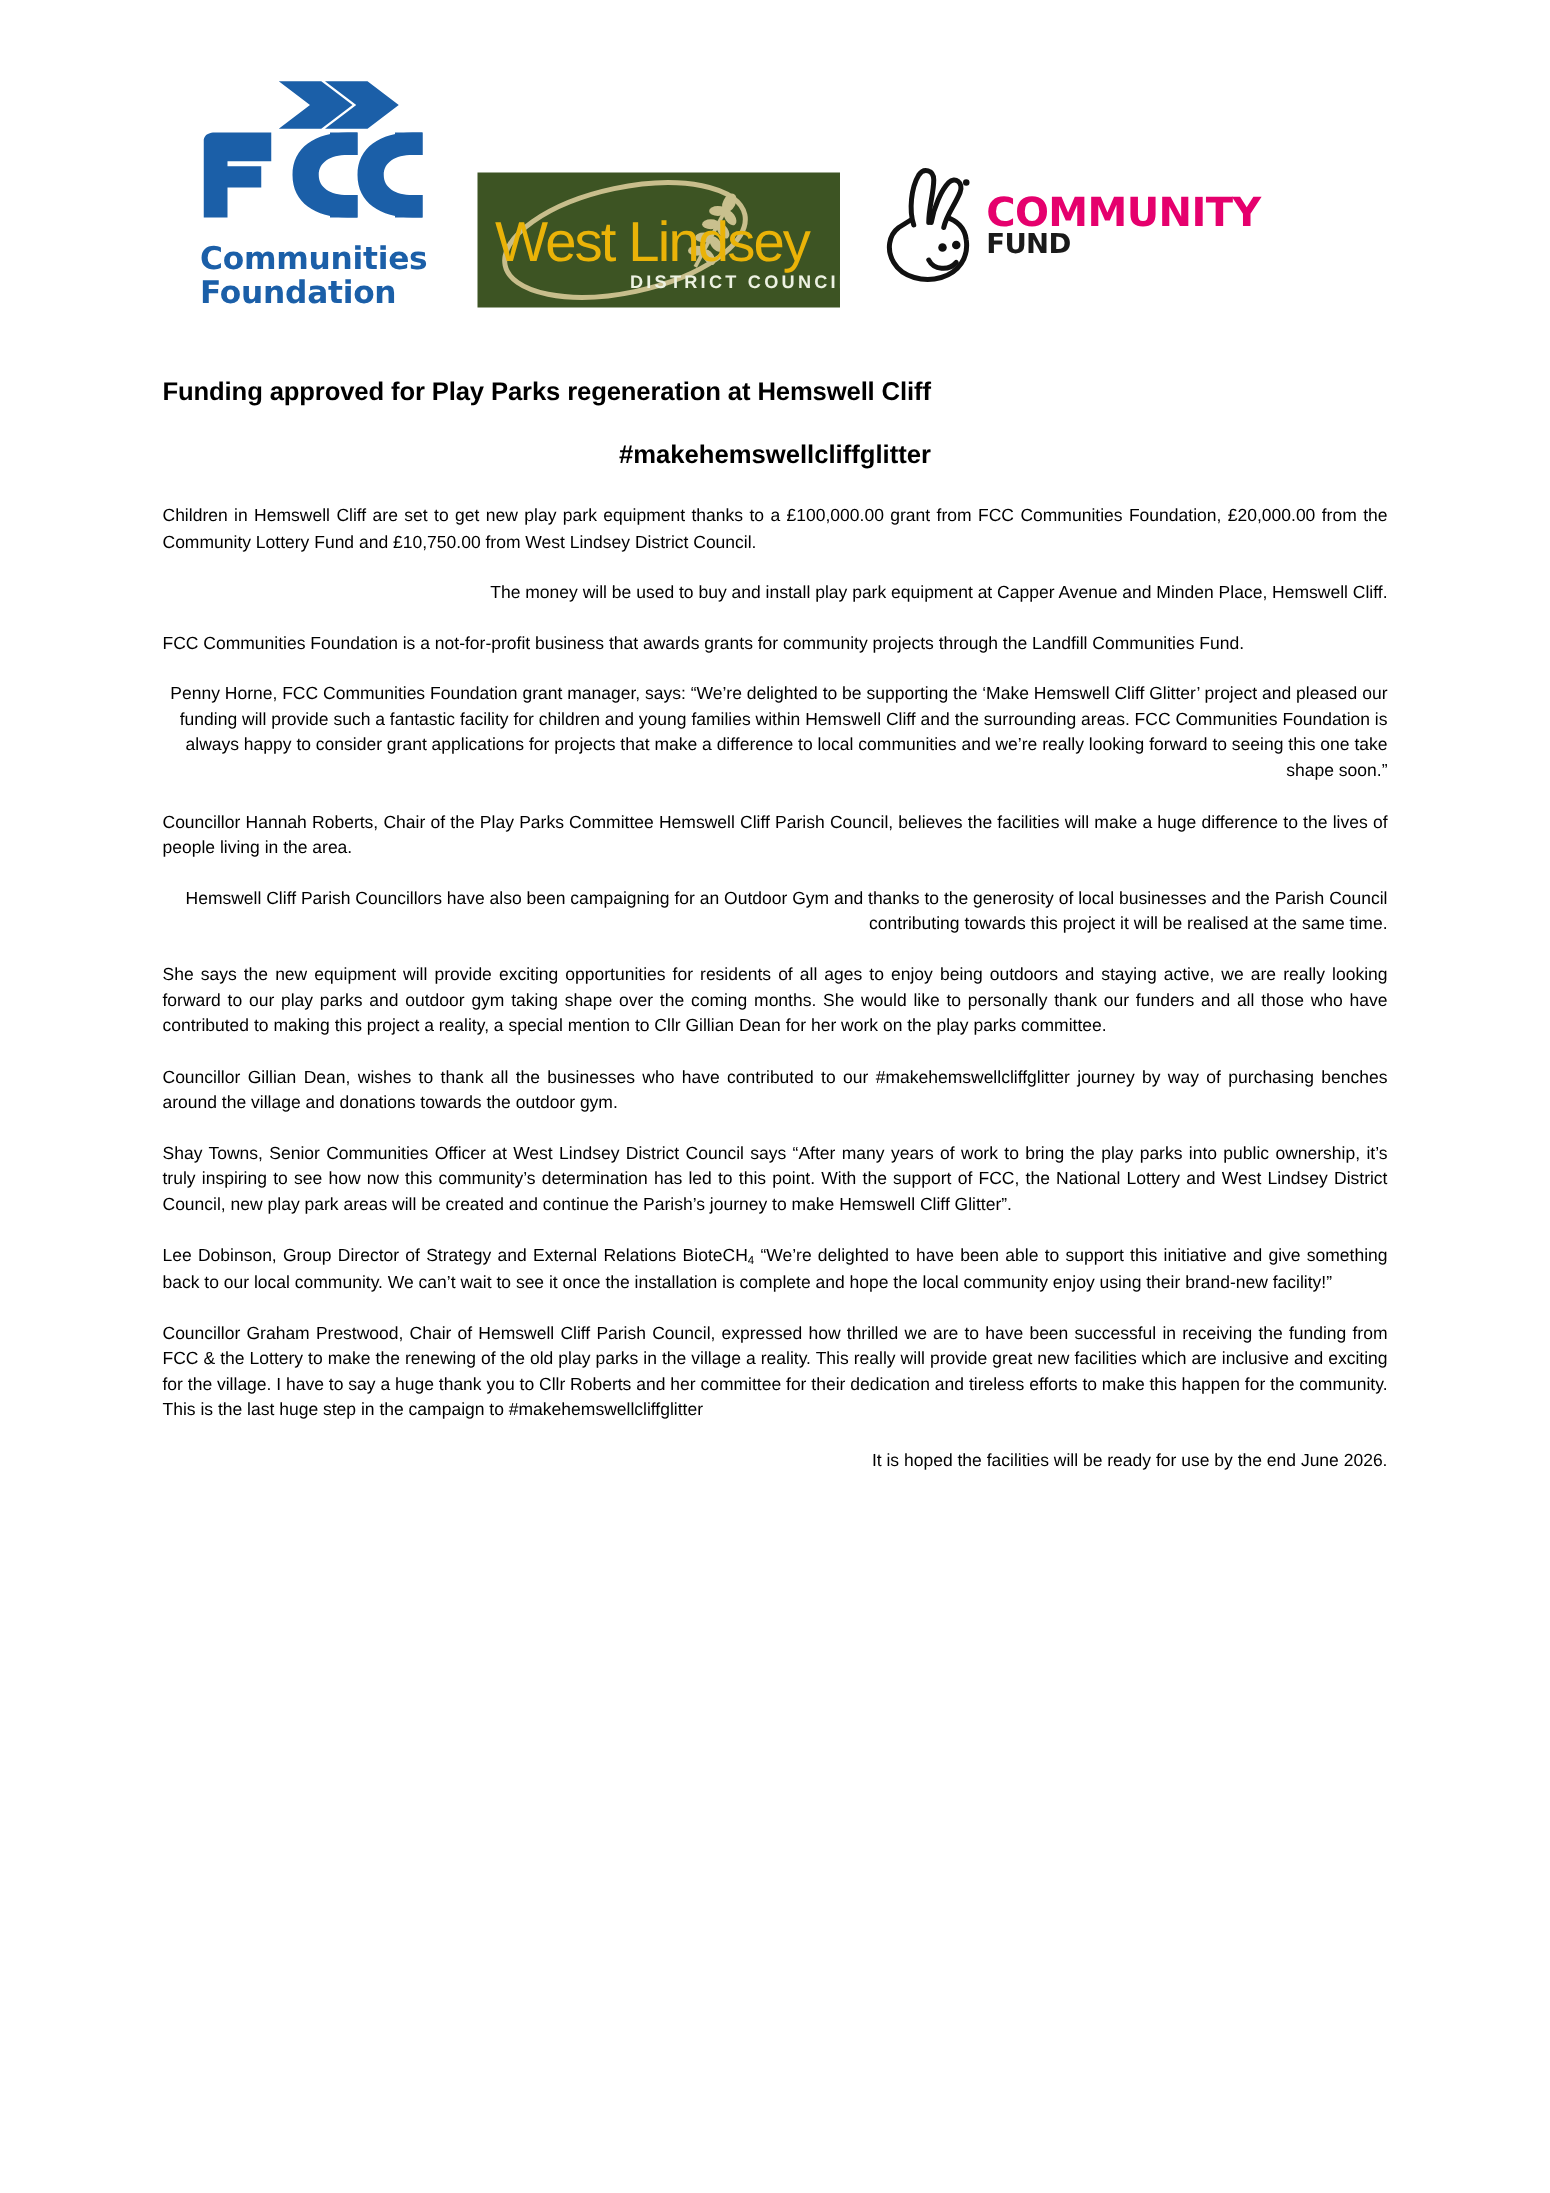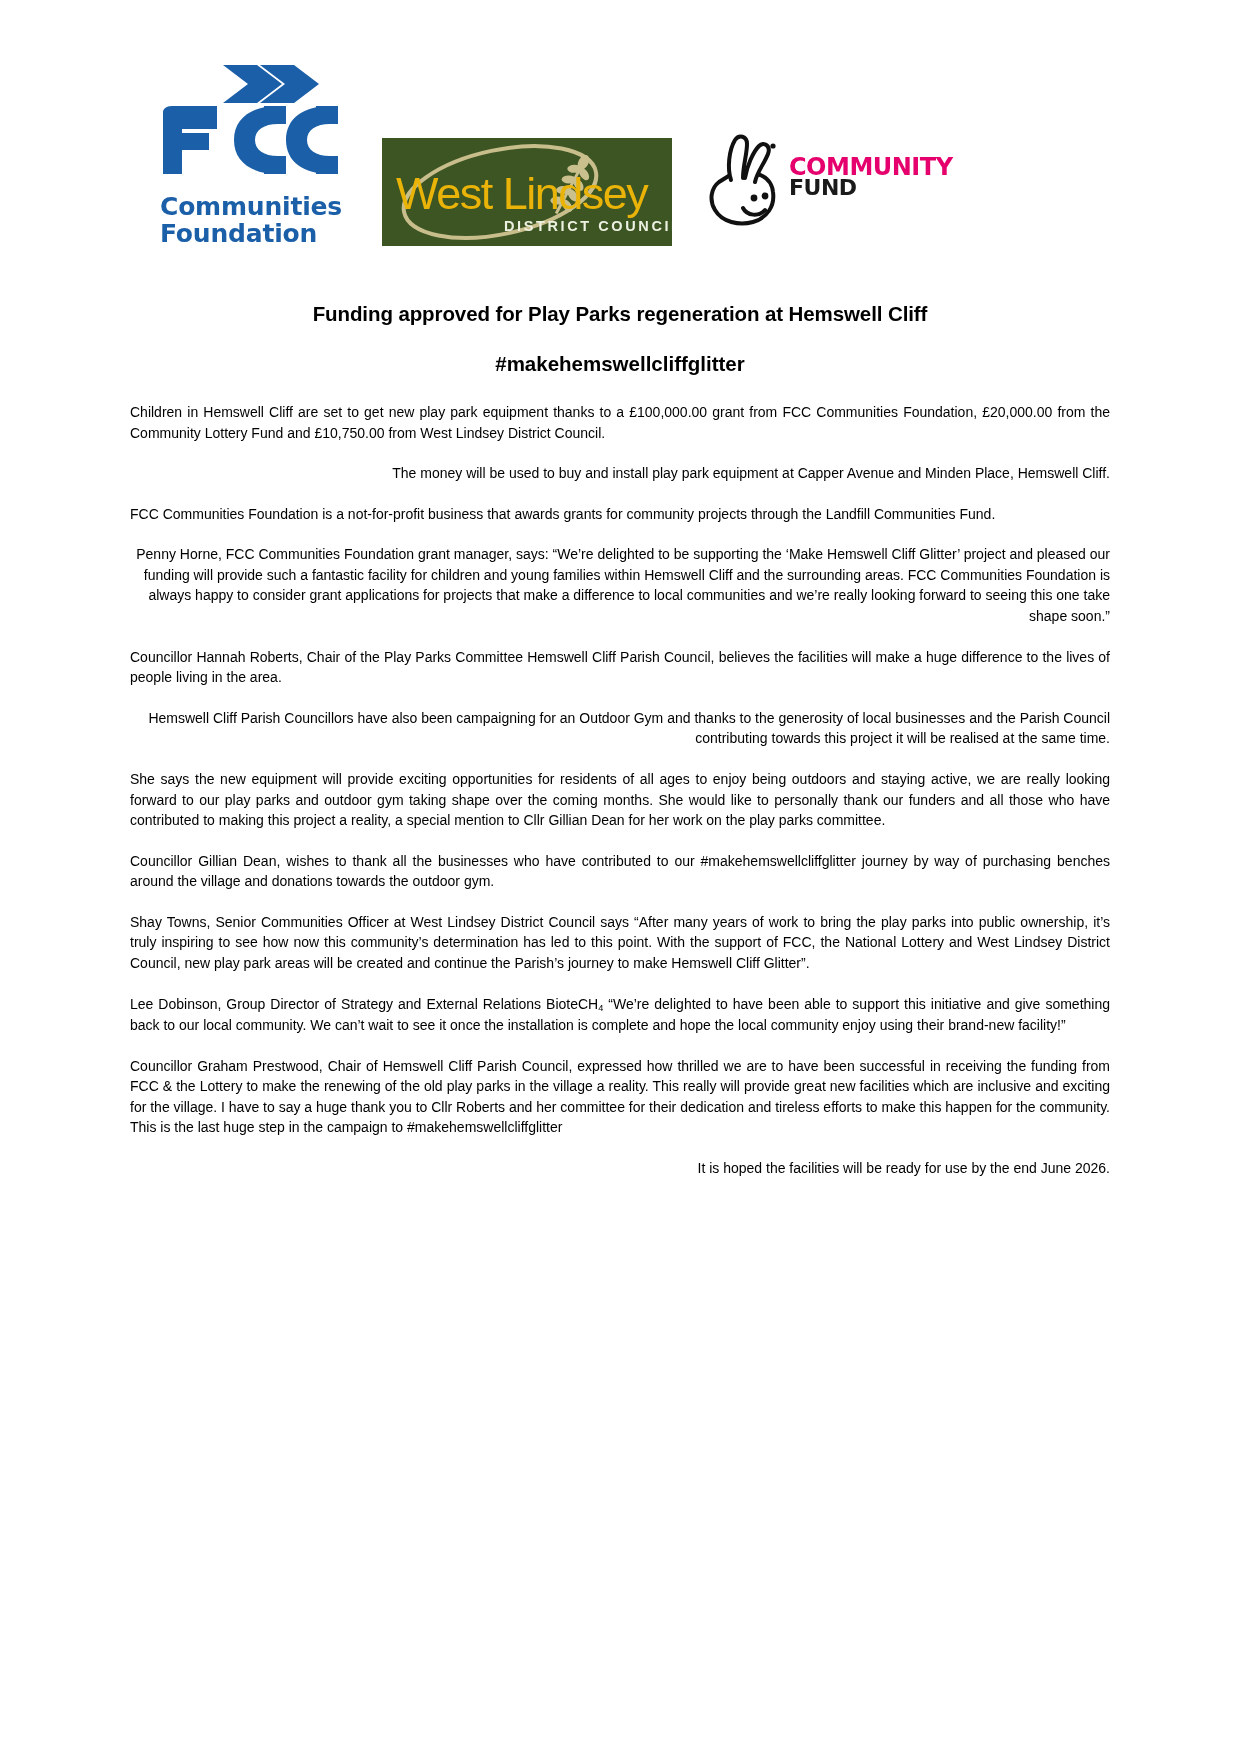--- a/index.html
+++ b/index.html
@@ -93,21 +93,21 @@
   }
   .cf-words {
     position: absolute;
     left: 84px;
     top: 26px;
     line-height: 0.93;
   }
   .cf-community {
     font-family: "DejaVu Sans", sans-serif;
     font-weight: bold;
-    font-size: 24px;
+    font-size: 32px;
     letter-spacing: -0.5px;
     color: #E5006D;
     display: block;
   }
   .cf-fund {
     font-family: "DejaVu Sans", sans-serif;
     font-weight: bold;
     font-size: 22px;
     letter-spacing: -0.5px;
     color: #1A1A1A;
@@ -117,21 +117,20 @@
   
   .doc {
     margin: 0 auto;
     width: 980px;
     padding-top: 52px;
   }
   h1.headline {
     font-family: "Liberation Sans", sans-serif;
     font-size: 20.5px;
     font-weight: bold;
-    text-align: center;
     margin: 0 0 26px 0;
     letter-spacing: -0.1px;
   }
   .hashtag {
     font-family: "Liberation Sans", sans-serif;
     font-size: 20.5px;
     font-weight: bold;
     text-align: center;
     margin: 0 0 26px 0;
   }

